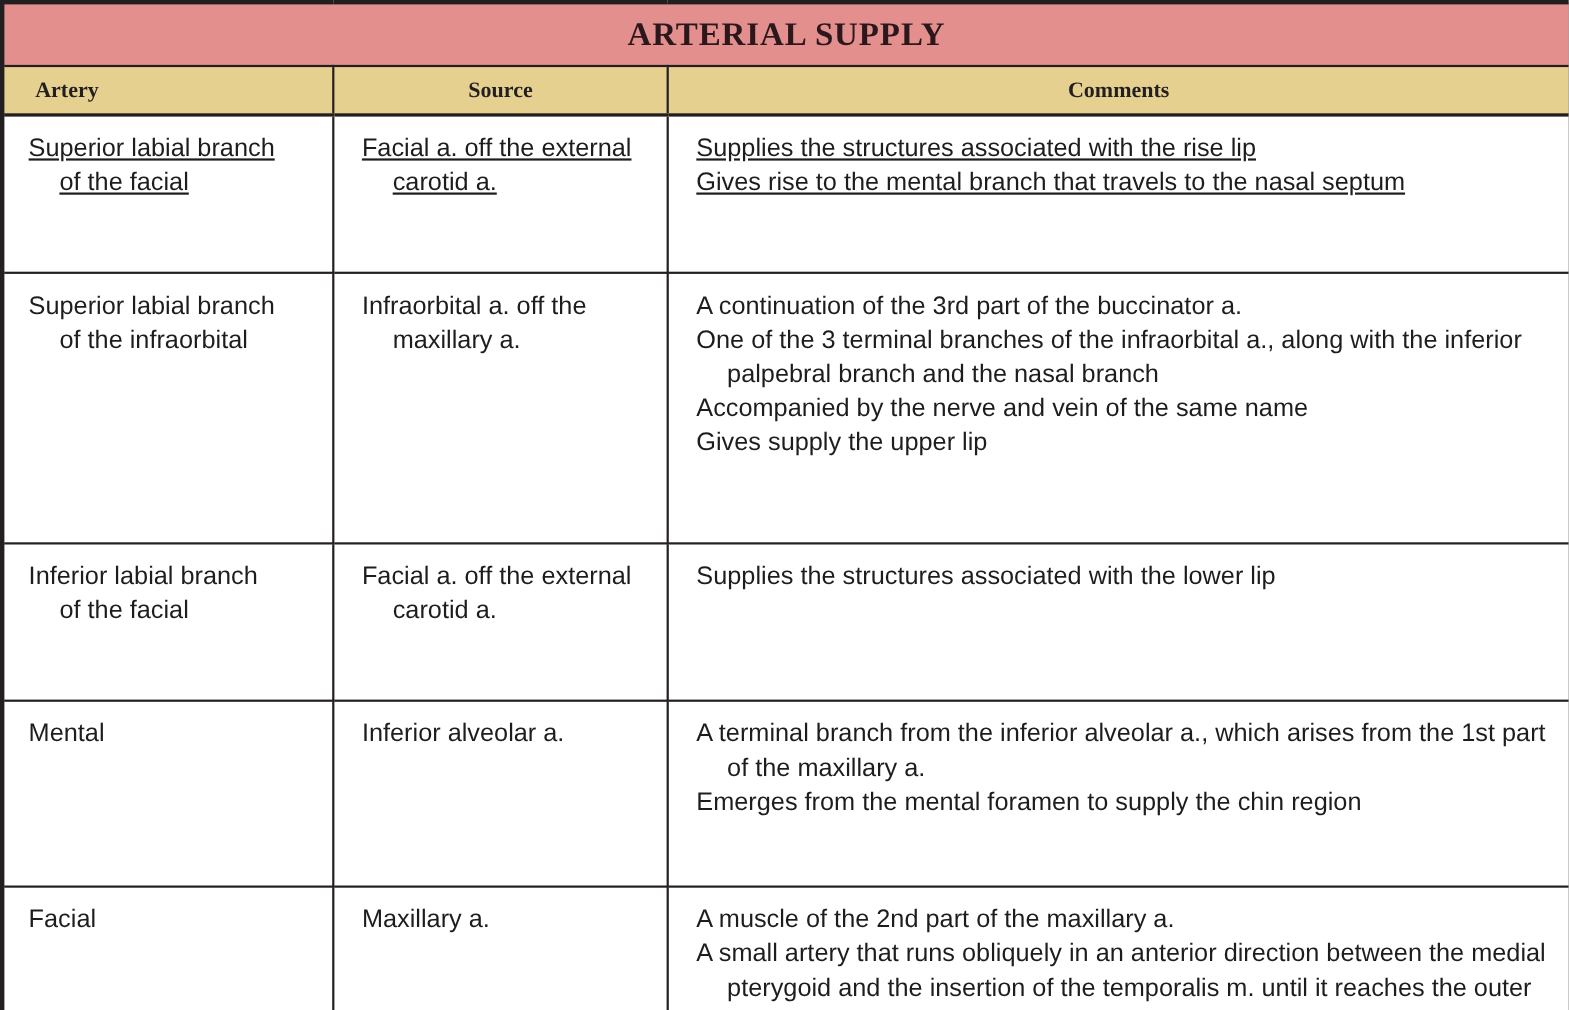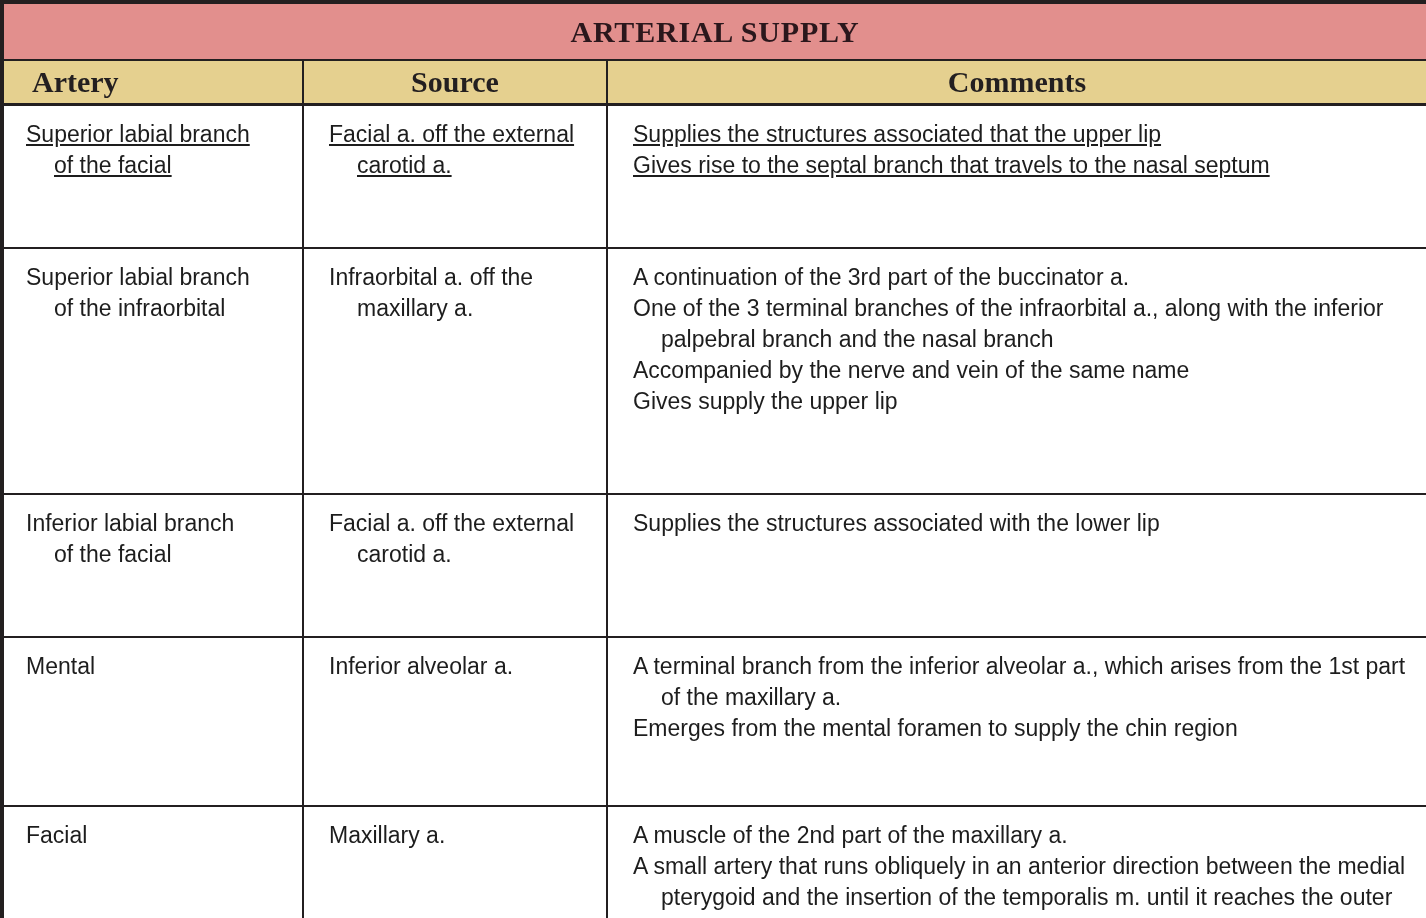--- a/index.html
+++ b/index.html
@@ -35,21 +35,21 @@
     letter-spacing: 0.8px;
     color: var(--title-text);
     border-bottom: 3px solid var(--border-col);
   }
   .header-row th {
     background: var(--header-bg);
     height: 40px;
     vertical-align: middle;
     font-family: "Liberation Serif", serif;
     font-weight: bold;
-    font-size: 30px;
+    font-size: 20px;
     color: var(--border-col);
     border-bottom: 3px solid var(--border-col);
   }
   .header-row th.col-artery {
     text-align: left;
     padding-left: 28px;
   }
   .header-row th.col-source,
   .header-row th.col-comments {
   }
@@ -98,22 +98,22 @@
   </thead>
   <tbody id="rows-body">
   <tr class="data-row">
     <td class="artery-cell">
       <p class="hang">Superior labial branch of the facial</p>
     </td>
     <td class="source-cell">
       <p class="hang">Facial a. off the external carotid a.</p>
     </td>
     <td class="comments-cell">
-          <p class="hang">Supplies the structures associated that the upper lip</p>
-          <p class="hang">Gives rise to the septal branch that travels to the nasal septum</p>
+          <p class="hang">Supplies the structures associated with the rise lip</p>
+          <p class="hang">Gives rise to the mental branch that travels to the nasal septum</p>
         </td>
   </tr>
 
   <tr class="data-row">
     <td class="artery-cell">
       <p class="hang">Superior labial branch of the infraorbital</p>
     </td>
     <td class="source-cell">
       <p class="hang">Infraorbital a. off the maxillary a.</p>
     </td>

